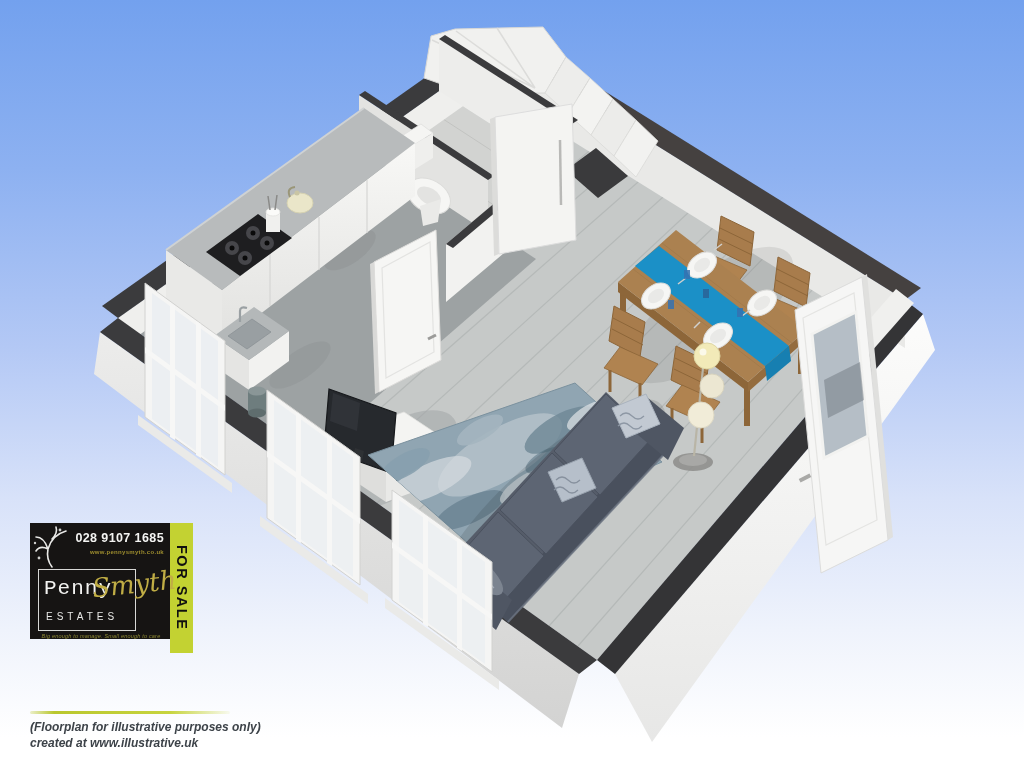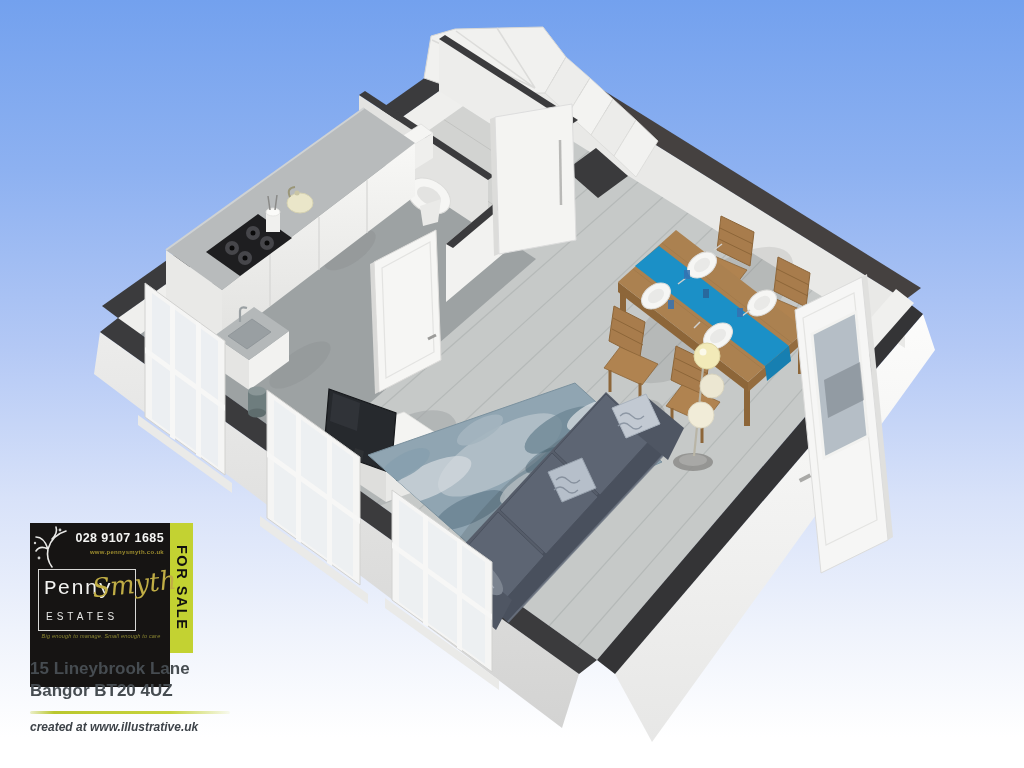--- a/index.html
+++ b/index.html
@@ -4,21 +4,21 @@
 <style>
   html,body{margin:0;padding:0;background:#fff;}
   .stage{
     position:relative;width:1024px;height:768px;overflow:hidden;
     background:linear-gradient(180deg,#73a1ee 0%,#8db1f1 22%,#b3c8f5 45%,#d8e2f9 65%,#eff3fc 82%,#ffffff 96%);
     font-family:"Liberation Sans",sans-serif;
   }
   .plan-svg{position:absolute;left:0;top:0;}
   
   .board{position:absolute;left:30px;top:523px;display:flex;}
-  .board-black{position:relative;width:140px;height:164px;background:#161413;}
+  .board-black{position:relative;width:140px;height:116px;background:#161413;}
   .board-phone{position:absolute;top:8px;right:6px;color:#f4f4f2;font-size:12.5px;font-weight:bold;letter-spacing:.4px;}
   .board-site{position:absolute;top:26px;right:6px;color:#9c8c2e;font-size:6px;font-weight:bold;letter-spacing:.3px;}
   .brand-frame{position:absolute;left:8px;top:46px;width:96px;height:60px;border:1px solid #d8d8d6;}
   .brand-first{position:absolute;left:14px;top:54px;color:#f2f2f0;font-family:Liberation Mono, monospace;font-size:21px;letter-spacing:1px;text-align:right;}
   .brand-second{position:absolute;left:62px;top:46px;color:#c0ad45;font-family:"DejaVu Serif",serif;font-style:italic;font-size:26px;transform:rotate(-6deg);}
   .brand-suffix{position:absolute;left:16px;top:88px;color:#e9e9e7;font-size:10px;letter-spacing:4px;}
   .board-tagline{position:absolute;left:6px;top:110px;width:130px;color:#8f8a33;font-size:5.5px;font-style:italic;text-align:center;letter-spacing:.2px;}
   .board-band{width:23px;height:130px;background:#c3d232;display:flex;align-items:center;justify-content:center;}
   .board-band span{writing-mode:vertical-rl;color:#101010;font-weight:800;font-size:14.5px;letter-spacing:1.5px;white-space:nowrap;}
   
@@ -360,22 +360,19 @@
     <div class="brand-first">Penny</div>
     <div class="brand-second">Smyth</div>
     <div class="brand-suffix">ESTATES</div>
     <div class="board-tagline">Big enough to manage.   Small enough to care</div>
   </div>
   <div class="board-band">
     <span>FOR SALE</span>
   </div>
 </div>
 
-<div class="addr">
-  <div>15 Lineybrook Lane</div>
-  <div>Bangor BT20 4UZ</div>
-</div>
 <div class="rule"></div>
 <div class="foot">
+  <div>(Floorplan for illustrative purposes only)</div>
   <div>created at www.illustrative.uk</div>
 </div>
 
 </div>
 
 </body></html>

